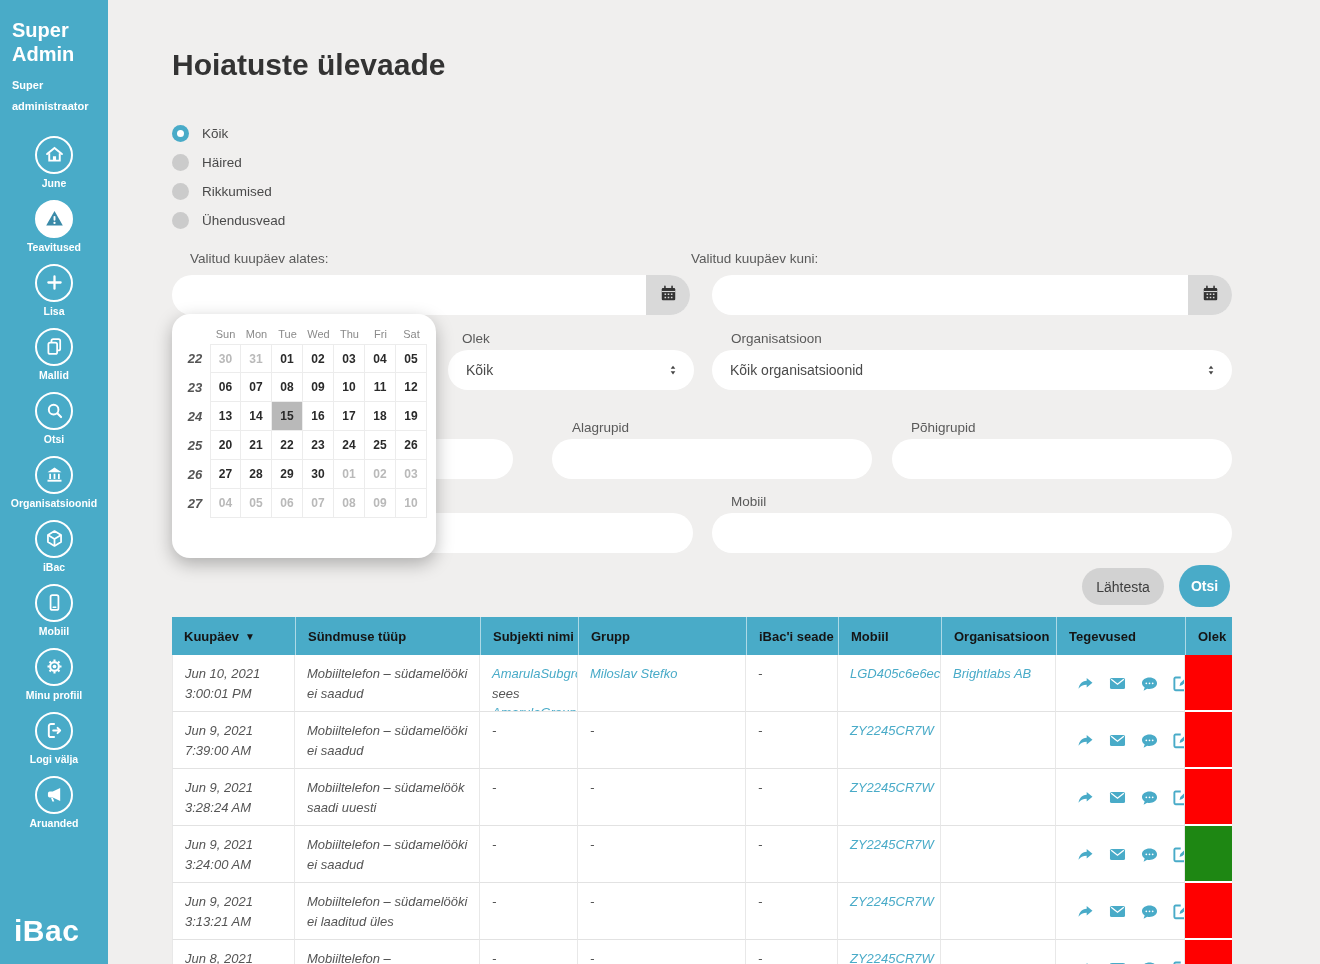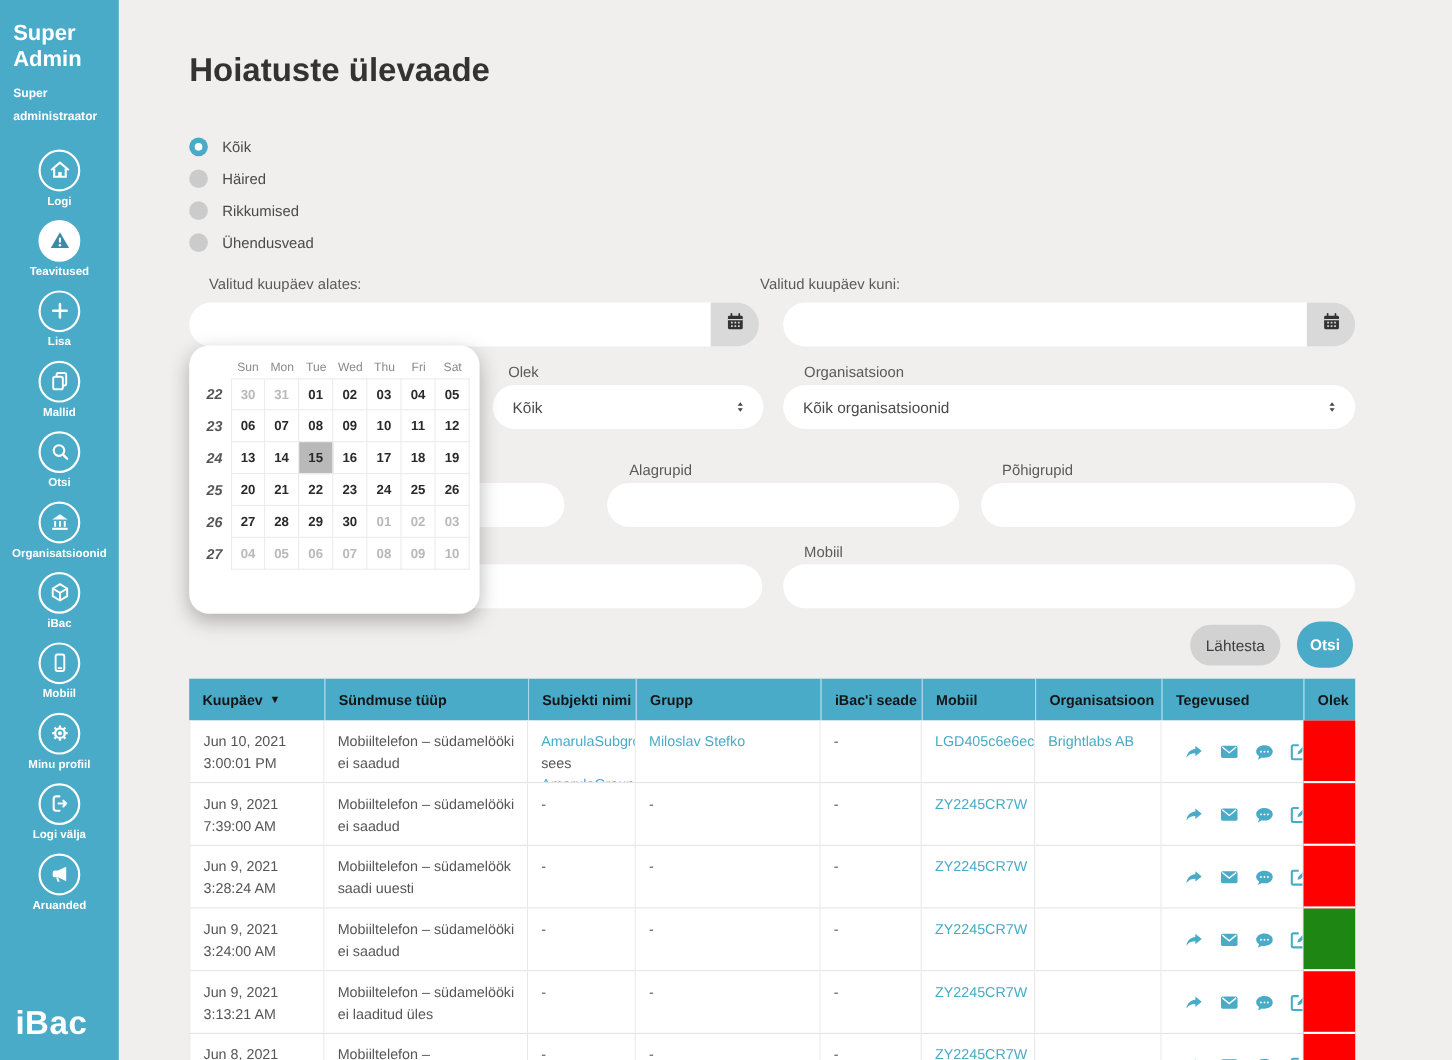--- a/index.html
+++ b/index.html
@@ -66,21 +66,21 @@
 
   
   .table{position:absolute;left:172px;top:617px;width:1060px;}
   .t-grid{display:grid;grid-template-columns:123px 185px 98px 168px 92px 103px 115px 129px 47px;}
   .th{background:#49abc8;height:38px;display:flex;align-items:center;padding-left:12px;font-size:13px;
       font-weight:bold;color:#151515;border-left:1px solid rgba(255,255,255,.55);box-sizing:border-box;cursor:pointer;}
   .th:first-child{border-left:none;}
   .sort-ind{margin-left:6px;font-size:10px;}
   .tr{height:57px;}
   .td{background:#fff;border-bottom:1px solid #e2e2e2;border-right:1px solid #e8e8e8;padding:9px 10px 0 12px;
-      font-size:13px;color:#555;line-height:1.5;box-sizing:border-box;overflow:hidden;}
+      font-size:13px;color:#555;line-height:1.5;box-sizing:border-box;overflow:hidden;font-style:italic;}
   .td.first{border-left:1px solid #e8e8e8;}
   .td.actions{display:flex;align-items:center;gap:13px;padding:0 0 0 20px;}
   .td.actions span{display:flex;cursor:pointer;color:#49abc8;}
   .td.actions svg{width:19px;height:19px;}
   .td.status{padding:0;border-right:none;border-bottom:2px solid #fff;}
   .td.status.red{background:#ff0000;}
   .td.status.green{background:#1e8713;}
   .link{color:#49abc8;cursor:pointer;}
 </style>
 </head>
@@ -95,21 +95,21 @@
     </div>
     <div class="menu">
         <div class="menu-item">
           <span class="menu-icon">
             <svg viewBox="0 0 24 24">
               <path d="M3.5 11.5 12 4.5l8.5 7" fill="none" stroke="currentColor" stroke-width="2.2" stroke-linecap="round"></path>
               <path d="M6 10.5V19h12v-8.5" fill="none" stroke="currentColor" stroke-width="2.2"></path>
               <path d="M10.2 19v-5h3.6v5z" fill="currentColor"></path>
             </svg>
           </span>
-          <span class="menu-label">Logi</span>
+          <span class="menu-label">June</span>
         </div>
         <div class="menu-item">
           <span class="menu-icon active">
             <svg viewBox="0 0 24 24">
               <path d="M12 3.5 21.5 20h-19Z" fill="currentColor"></path>
               <rect x="10.9" y="9" width="2.2" height="5.6" rx="1.1" fill="#fff"></rect>
               <circle cx="12" cy="17" r="1.3" fill="#fff"></circle>
             </svg>
           </span>
           <span class="menu-label">Teavitused</span>

